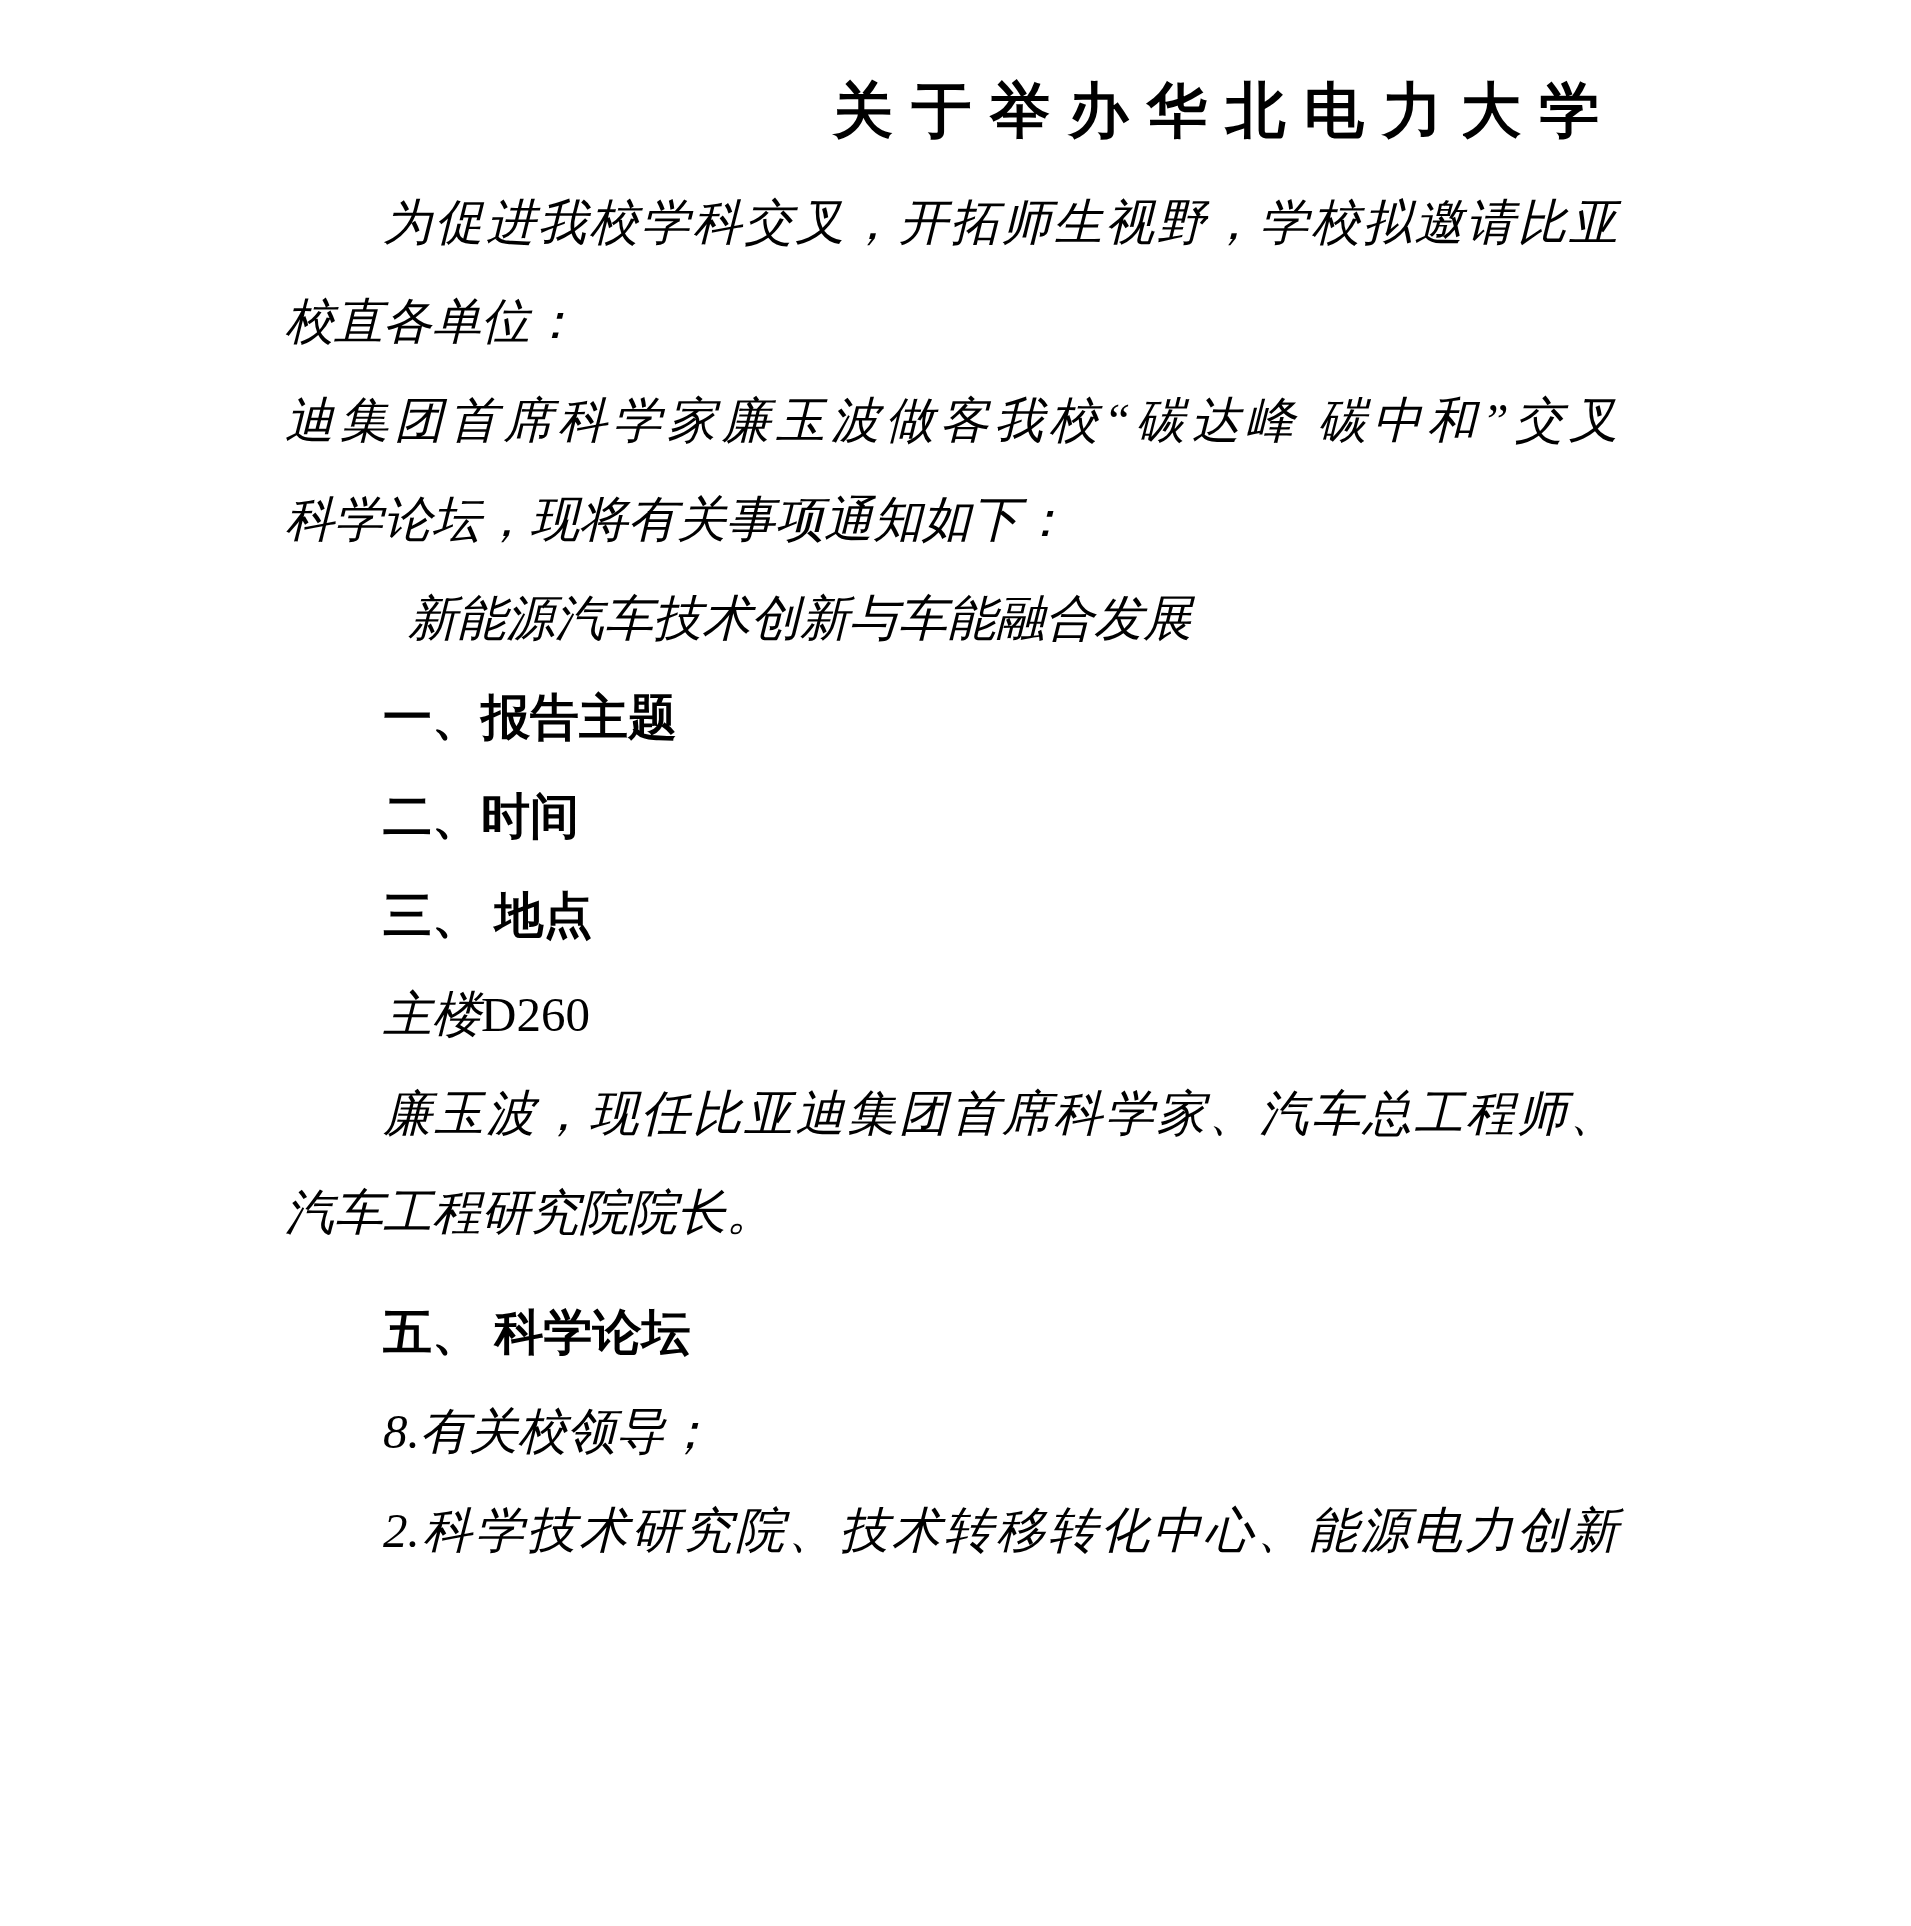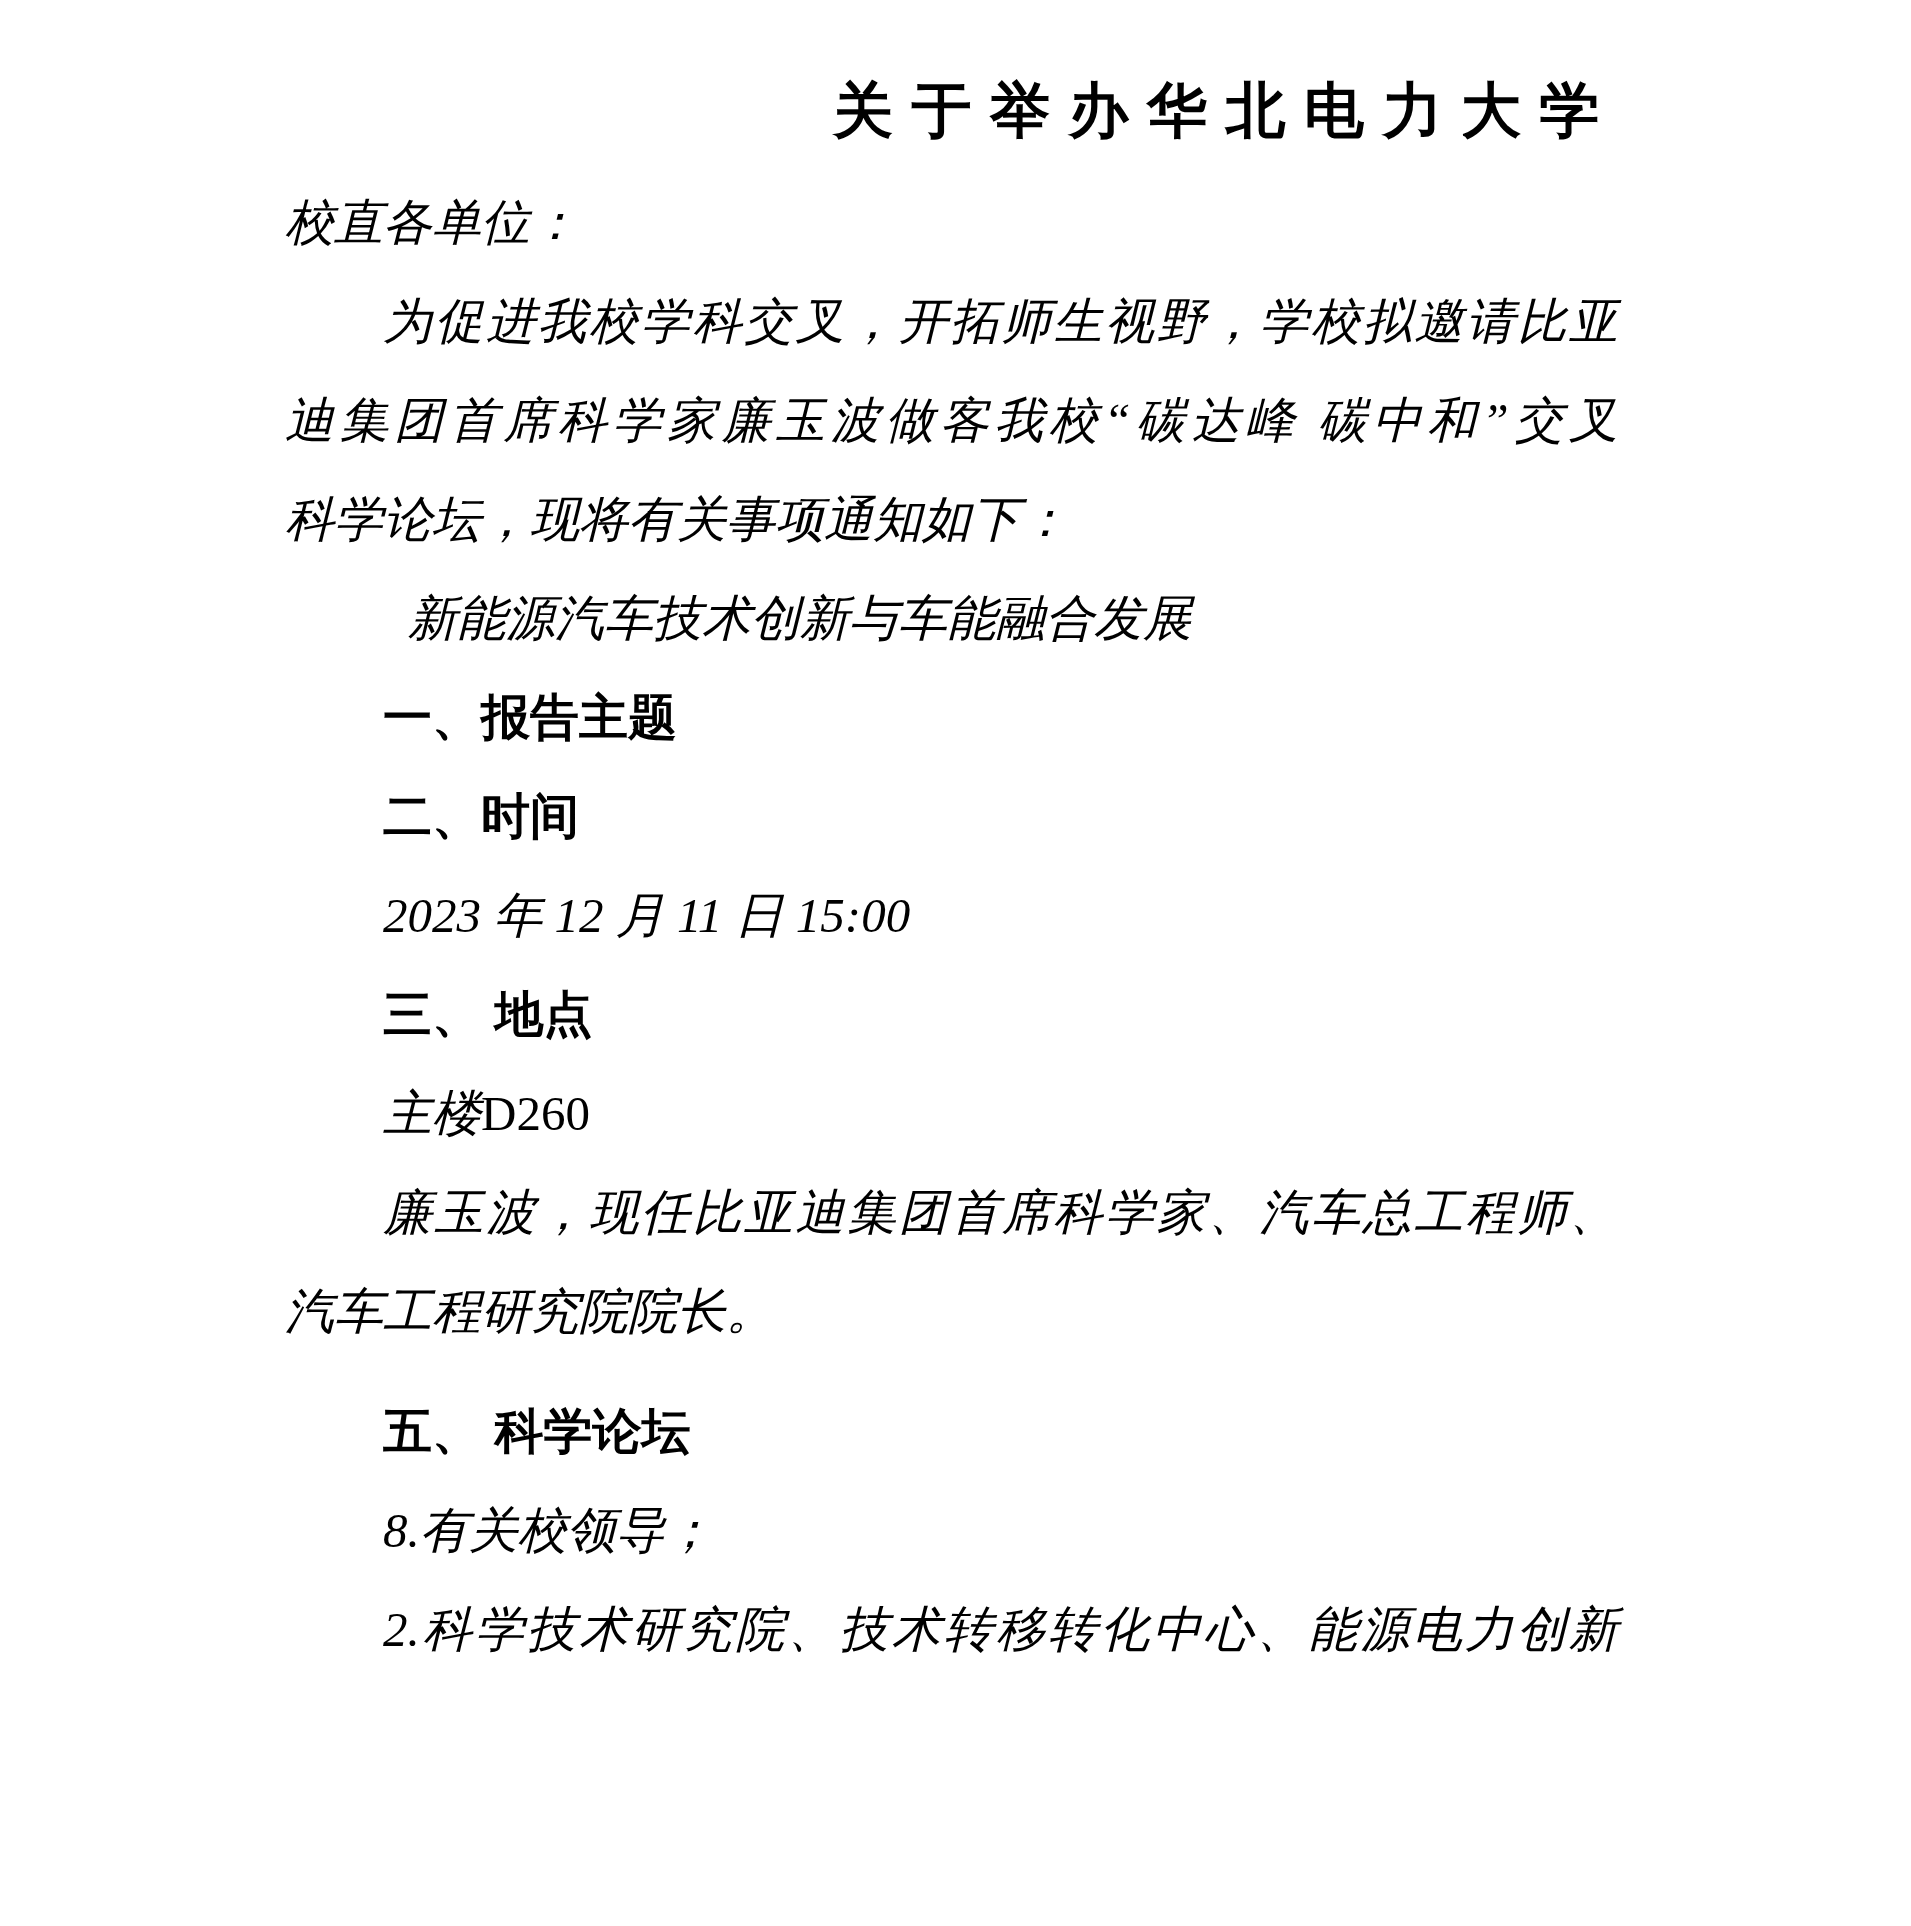--- a/index.html
+++ b/index.html
@@ -61,31 +61,30 @@
   .mt-s5 { margin-top: 21px; }
 </style>
 </head>
 <body>
 
 <div class="page">
   <div class="content">
 
     <h1 class="doc-title t1">关于举办华北电力大学</h1>
 
+    <div class="line indent just">为促进我校学科交叉，开拓师生视野，学校拟邀请比亚</div>
+
     <div class="line">校直各单位：</div>
-
-    <div class="line indent just">为促进我校学科交叉，开拓师生视野，学校拟邀请比亚</div>
     <div class="line just">迪集团首席科学家廉玉波做客我校“碳达峰 碳中和”交叉</div>
     <div class="line">科学论坛，现将有关事项通知如下：</div>
 
     <div class="line indent3">新能源汽车技术创新与车能融合发展</div>
     <div class="line heading indent">一、报告主题</div>
 
     <div class="line heading indent">二、时间</div>
-    <div class="line indent">2023 年 12 月 11 日 15:00</div>
 
     <div class="line heading indent">三、 地点</div>
     <div class="line indent"><span>主楼</span><span class="upright">D260</span></div>
 
     <div class="line indent just">廉玉波，现任比亚迪集团首席科学家、汽车总工程师、</div>
     <div class="line">汽车工程研究院院长。</div>
 
     <div class="line heading indent mt-s5">五、 科学论坛</div>
     <div class="line indent">8.有关校领导；</div>
     <div class="line indent just">2.科学技术研究院、技术转移转化中心、能源电力创新</div>

